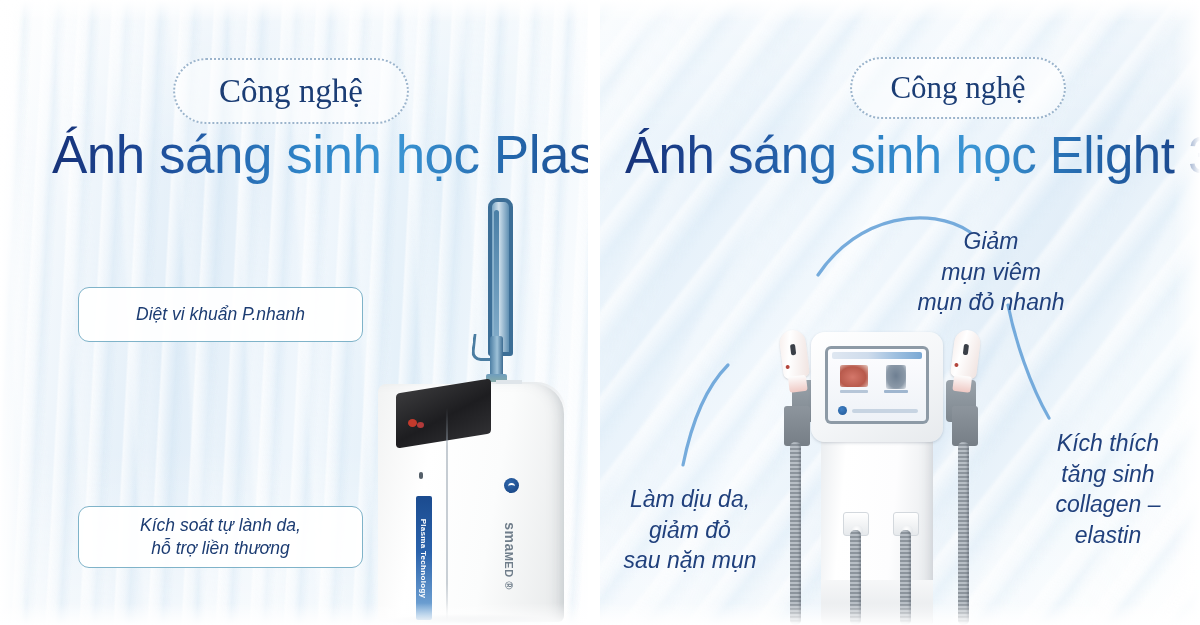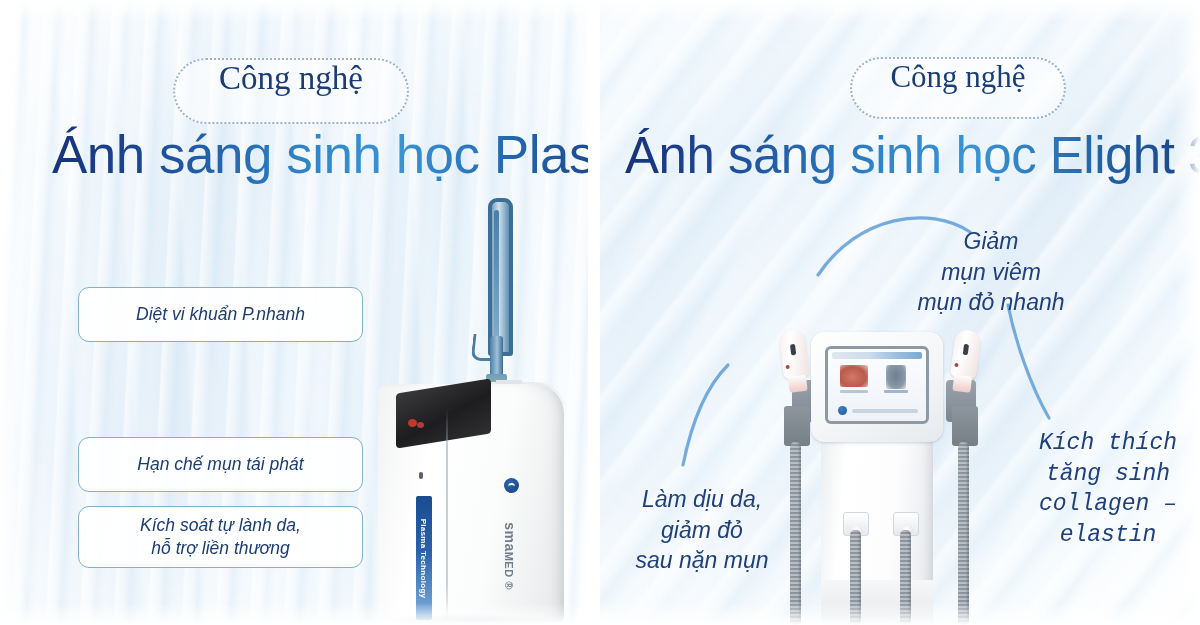--- a/index.html
+++ b/index.html
@@ -76,21 +76,21 @@
   }
   .panel-gap{position:absolute;left:588px;top:0;width:14px;height:625px;background:#ffffff;}
   .edge-fade-l{position:absolute;left:0;top:0;width:26px;height:625px;background:linear-gradient(90deg,#fff 0%,rgba(255,255,255,0) 100%);}
   .edge-fade-r{position:absolute;right:0;top:0;width:26px;height:625px;background:linear-gradient(270deg,#fff 0%,rgba(255,255,255,0) 100%);}
   .edge-fade-t{position:absolute;left:0;top:0;width:100%;height:22px;background:linear-gradient(180deg,#fff 0%,rgba(255,255,255,0) 100%);}
   .edge-fade-b{position:absolute;left:0;bottom:0;width:100%;height:22px;background:linear-gradient(0deg,#fff 0%,rgba(255,255,255,0) 100%);}
 
   
   .pill{
     position:absolute;
-    display:flex;align-items:flex-start;justify-content:center;
+    display:flex;align-items:center;justify-content:center;
     border:2px dotted #9bb4cc;
     border-radius:999px;
     background:rgba(255,255,255,.55);
     font-family:"Liberation Serif", serif;
     color:#1b3d75;
     white-space:nowrap;
   }
   .pill-left{left:173px;top:58px;width:232px;height:62px;font-size:33px;}
   .pill-right{left:850px;top:57px;width:212px;height:58px;font-size:31px;}
 
@@ -132,21 +132,21 @@
     position:absolute;
     color:#20407c;
     font-style:italic;
     font-size:23px;
     line-height:1.33;
     white-space:pre-line;
   }
   .an-top-left{left:666px;top:252px;text-align:center;width:160px;}
   .an-top-right{left:903px;top:226px;text-align:center;width:176px;}
   .an-bottom-left{left:608px;top:484px;text-align:center;width:164px;}
-  .an-bottom-right{left:1022px;top:428px;text-align:center;width:172px;font-family:Liberation Mono, monospace;}
+  .an-bottom-right{left:1022px;top:428px;text-align:center;width:172px;}
 
   .arcs{position:absolute;left:0;top:0;width:600px;height:625px;pointer-events:none;}
 
   
   .plasma{position:absolute;left:372px;top:196px;width:215px;height:425px;}
   .pl-arm{
     position:absolute;left:116px;top:2px;width:17px;height:150px;
     border:4px solid #3c6e96;border-radius:9px 9px 3px 3px;
     background:linear-gradient(90deg,#7aa6c4 0%,#cfe0ec 40%,#5f8fb2 100%);
   }
@@ -345,21 +345,20 @@
     <div class="streaks-v"></div>
     <div class="streaks-v2"></div>
 
     <div class="pill pill-left">
       <span>Công nghệ</span>
     </div>
 
     <div class="big-title title-left">Ánh sáng sinh học Plasma</div>
 
     <div class="feature-box fb0">Diệt vi khuẩn P.nhanh</div>
-    <div class="feature-box fb2">Hạn chế mụn tái phát</div>
     <div class="feature-box fb3" style="white-space:pre-line;">Kích soát tự lành da,
 hỗ trợ liền thương</div>
 
     <div class="plasma">
       <div class="pl-arm"></div>
       <div class="pl-arm-inner"></div>
       <div class="pl-arm-jut"></div>
       <div class="pl-arm-lower"></div>
       <div class="pl-arm-tip"></div>
       <div class="pl-shoulder"></div>
@@ -399,21 +398,21 @@
 
     <div class="pill pill-right" style="left:250px;">
       <span>Công nghệ</span>
     </div>
 
     <div class="big-title title-right" style="left:25px;">Ánh sáng sinh học Elight 3S</div>
 
     <div class="annot an-top-right" style="left:303px;">Giảm
 mụn viêm
 mụn đỏ nhanh</div>
-    <div class="annot an-bottom-left" style="left:20px;">Làm dịu da,
+    <div class="annot an-bottom-left" style="left:8px;">Làm dịu da,
 giảm đỏ
 sau nặn mụn</div>
     <div class="annot an-bottom-right" style="left:422px;">Kích thích
 tăng sinh
 collagen – elastin</div>
 
     <div class="elight" style="left:160px;">
       <div class="el-wing el-wing-l"></div>
       <div class="el-wing el-wing-r"></div>
 

